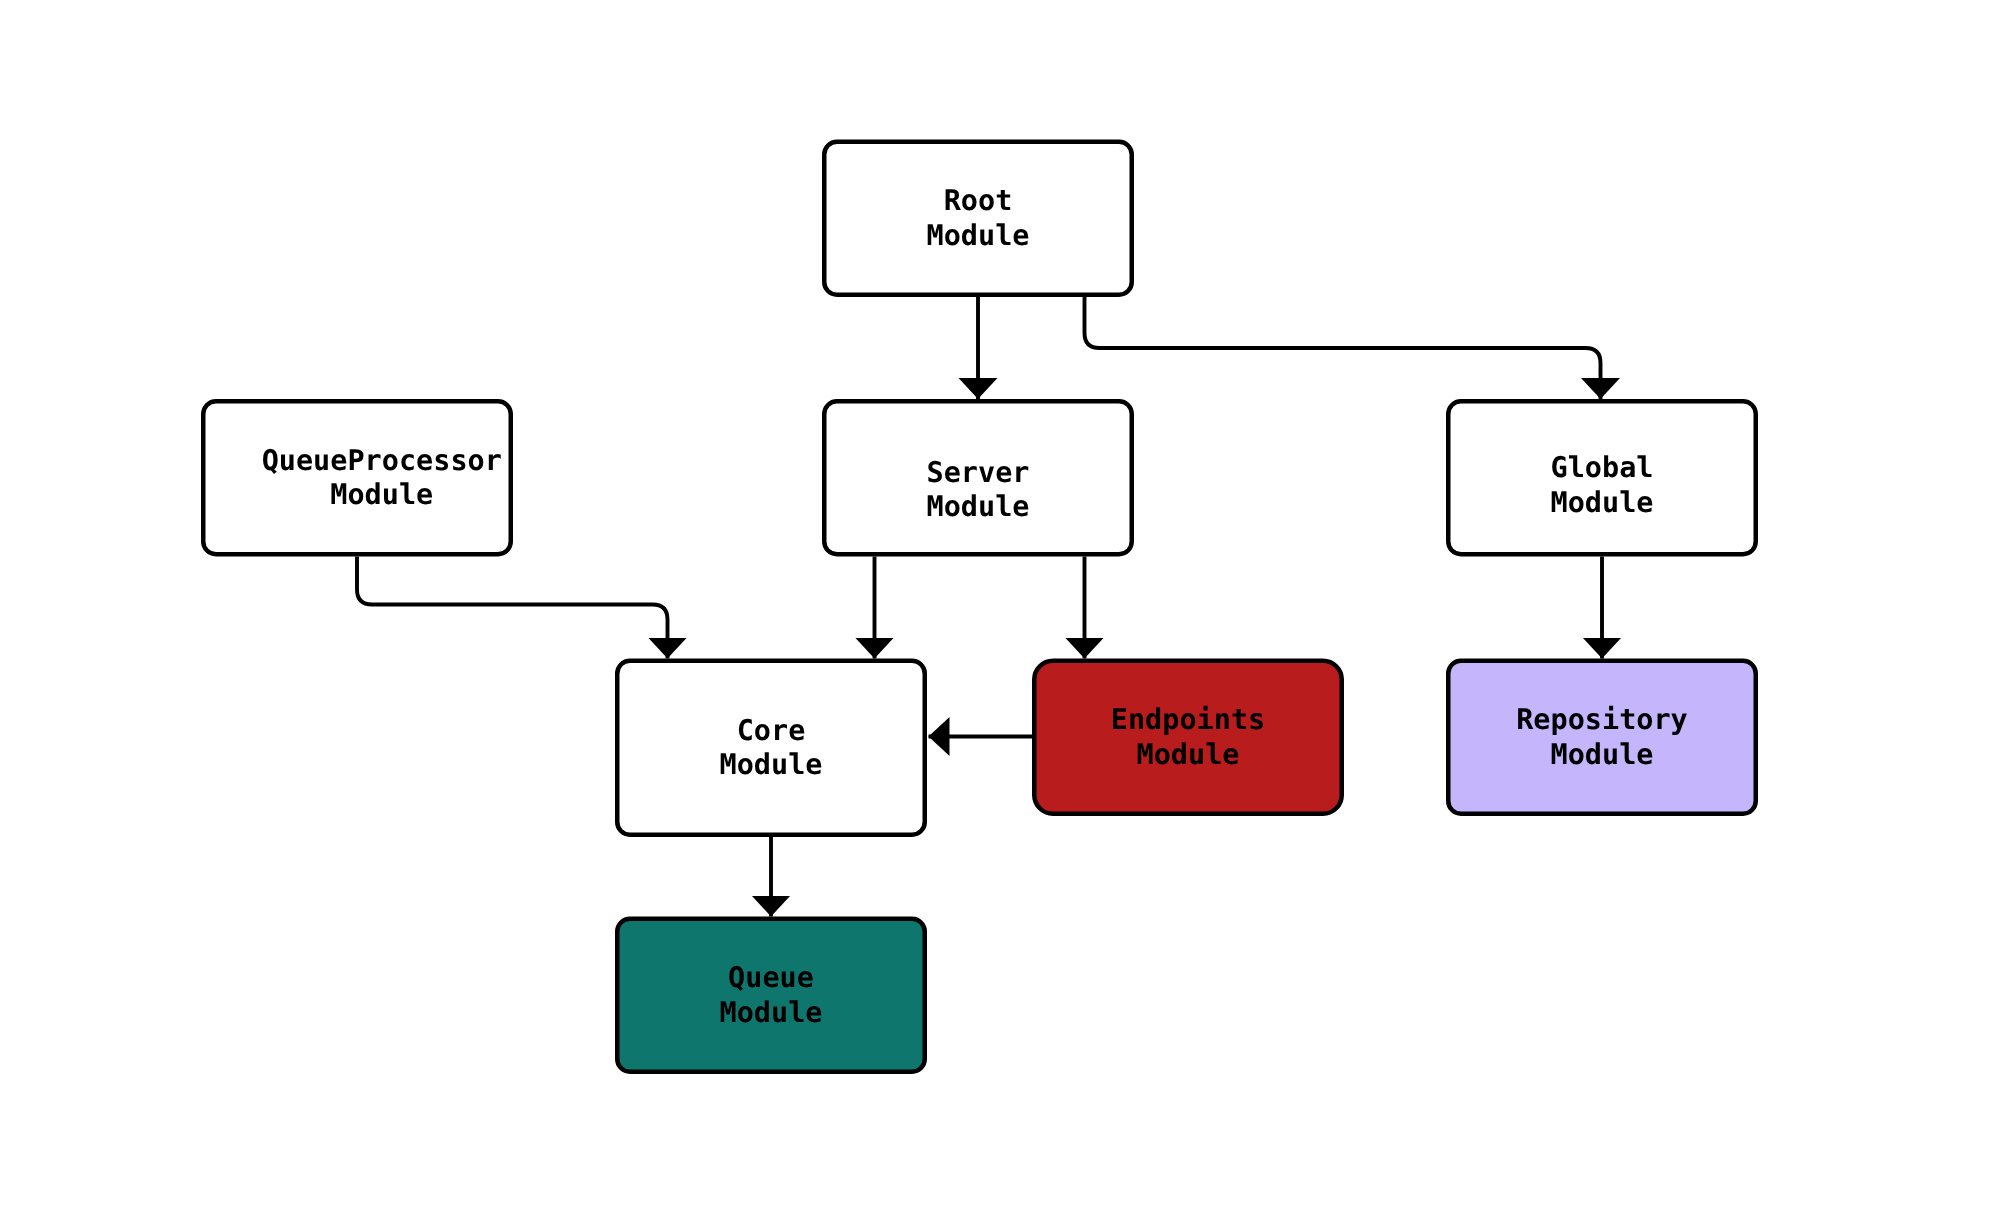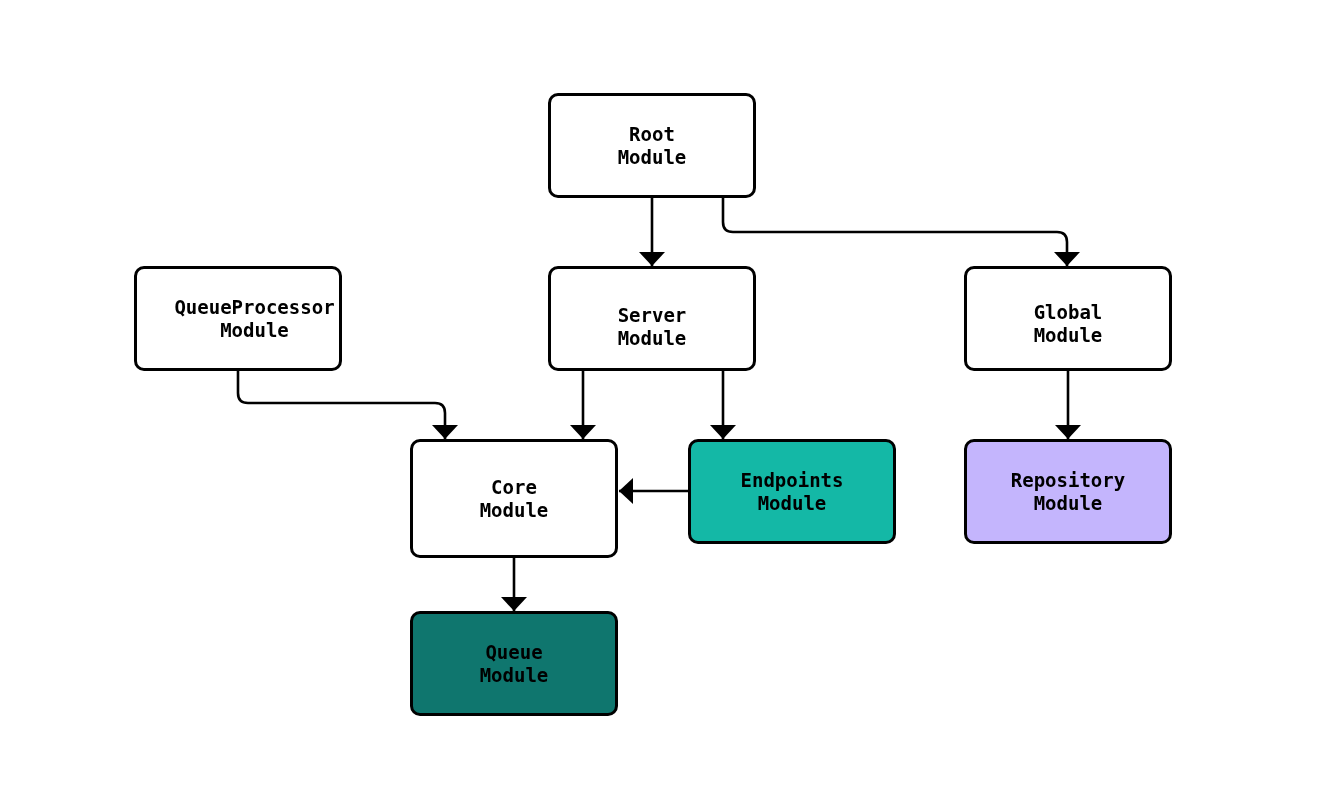--- a/index.html
+++ b/index.html
@@ -81,21 +81,21 @@
 Module</span>
   </div>
   <div class="node" style="left: 964px; top: 266px; width: 208px; height: 105px; background: rgb(255, 255, 255); border-color: rgb(0, 0, 0);">
     <span class="node-label" style="color: rgb(0, 0, 0); margin-top: 11px;">Global
 Module</span>
   </div>
   <div class="node" style="left: 410px; top: 439px; width: 208px; height: 119px; background: rgb(255, 255, 255); border-color: rgb(0, 0, 0);">
     <span class="node-label" style="color: rgb(0, 0, 0);">Core
 Module</span>
   </div>
-  <div class="node" style="left: 688px; top: 439px; width: 208px; height: 105px; background: #14b8a6; border-color: rgb(0, 0, 0);">
+  <div class="node" style="left: 688px; top: 439px; width: 208px; height: 105px; background: #b91c1c; border-color: rgb(0, 0, 0); border-radius: 14px;">
     <span class="node-label" style="color: rgb(0, 0, 0);">Endpoints
 Module</span>
   </div>
   <div class="node" style="left: 964px; top: 439px; width: 208px; height: 105px; background: #c4b5fd; border-color: rgb(0, 0, 0);">
     <span class="node-label" style="color: rgb(0, 0, 0);">Repository
 Module</span>
   </div>
   <div class="node" style="left: 410px; top: 611px; width: 208px; height: 105px; background: #0f766e; border-color: rgb(0, 0, 0);">
     <span class="node-label" style="color: rgb(0, 0, 0);">Queue
 Module</span>

